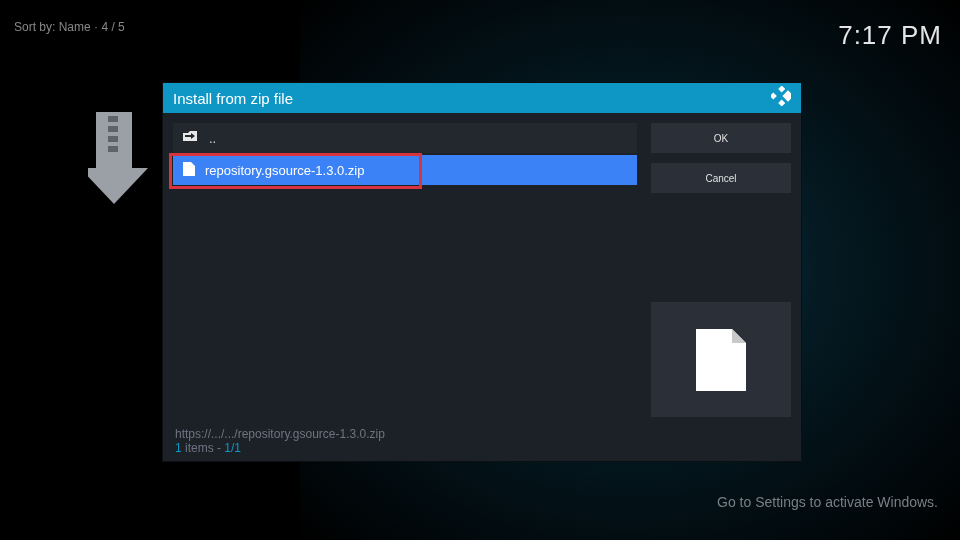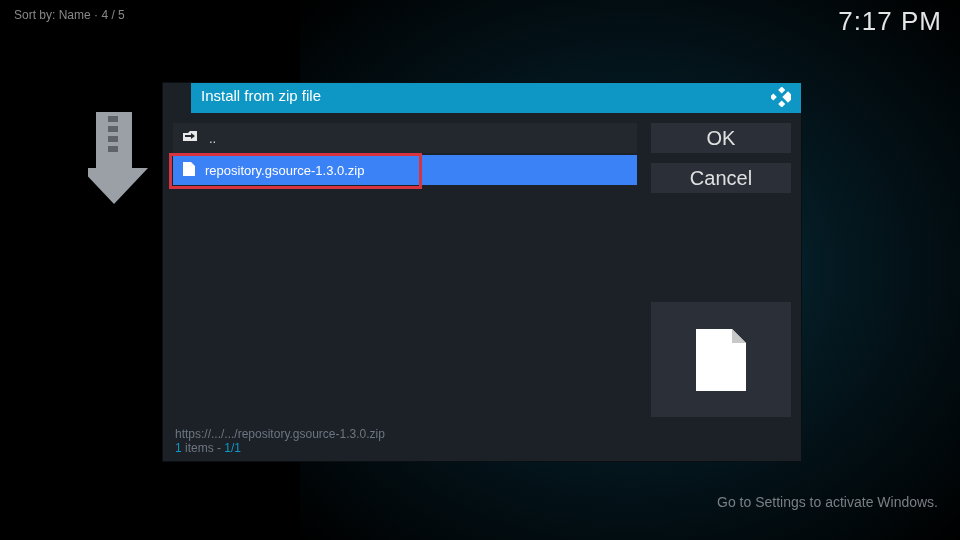--- a/index.html
+++ b/index.html
@@ -19,24 +19,24 @@
   height: 540px;
   background: radial-gradient(ellipse at center, #0a3545 0%, #041820 45%, #000 100%);
 }
 .header-left {
   position: absolute;
   top: 6px;
   left: 14px;
   z-index: 5;
 }
 .header-title { color: #e5e5e5; font-size: 18px; font-weight: 400; }
-.header-sub { color: #888; font-size: 12px; margin-top: 2px; }
+.header-sub { color: #888; font-size: 12px; margin-top: 14px; }
 .header-time {
   position: absolute;
-  top: 6px;
+  top: 20px;
   right: 18px;
   color: #e5e5e5;
   font-size: 26px;
   font-weight: 300;
   letter-spacing: 1px;
   z-index: 5;
 }
 .sidebar-icon {
   position: absolute;
   left: 88px;
@@ -50,22 +50,22 @@
   width: 640px;
   height: 380px;
   background: #1c2127;
   border: 1px solid #0c0f12;
   z-index: 10;
 }
 .dialog-header {
   height: 30px;
   background: #0e97c4;
   display: flex;
-  padding: 4px 10px;
-  margin-left: 28px;
+  align-items: center;
+  padding: 12px 10px;
 }
 .dialog-title { color: #fff; font-size: 15px; flex: 1; }
 .dialog-logo { color: #fff; }
 .dialog-body {
   display: flex;
   padding: 10px;
   gap: 14px;
   height: calc(100% - 30px - 28px);
 }
 .file-list { flex: 1; }
@@ -98,21 +98,21 @@
 .side-panel {
   width: 140px;
   display: flex;
   flex-direction: column;
   gap: 10px;
 }
 .btn {
   height: 30px;
   background: #2a2f38;
   color: #e0e0e0;
-  font-size: 20px;
+  font-size: 10px;
   display: flex;
   align-items: center;
   justify-content: center;
   cursor: pointer;
 }
 .preview-box {
   margin-top: auto;
   height: 115px;
   background: #2a2f38;
   display: flex;

